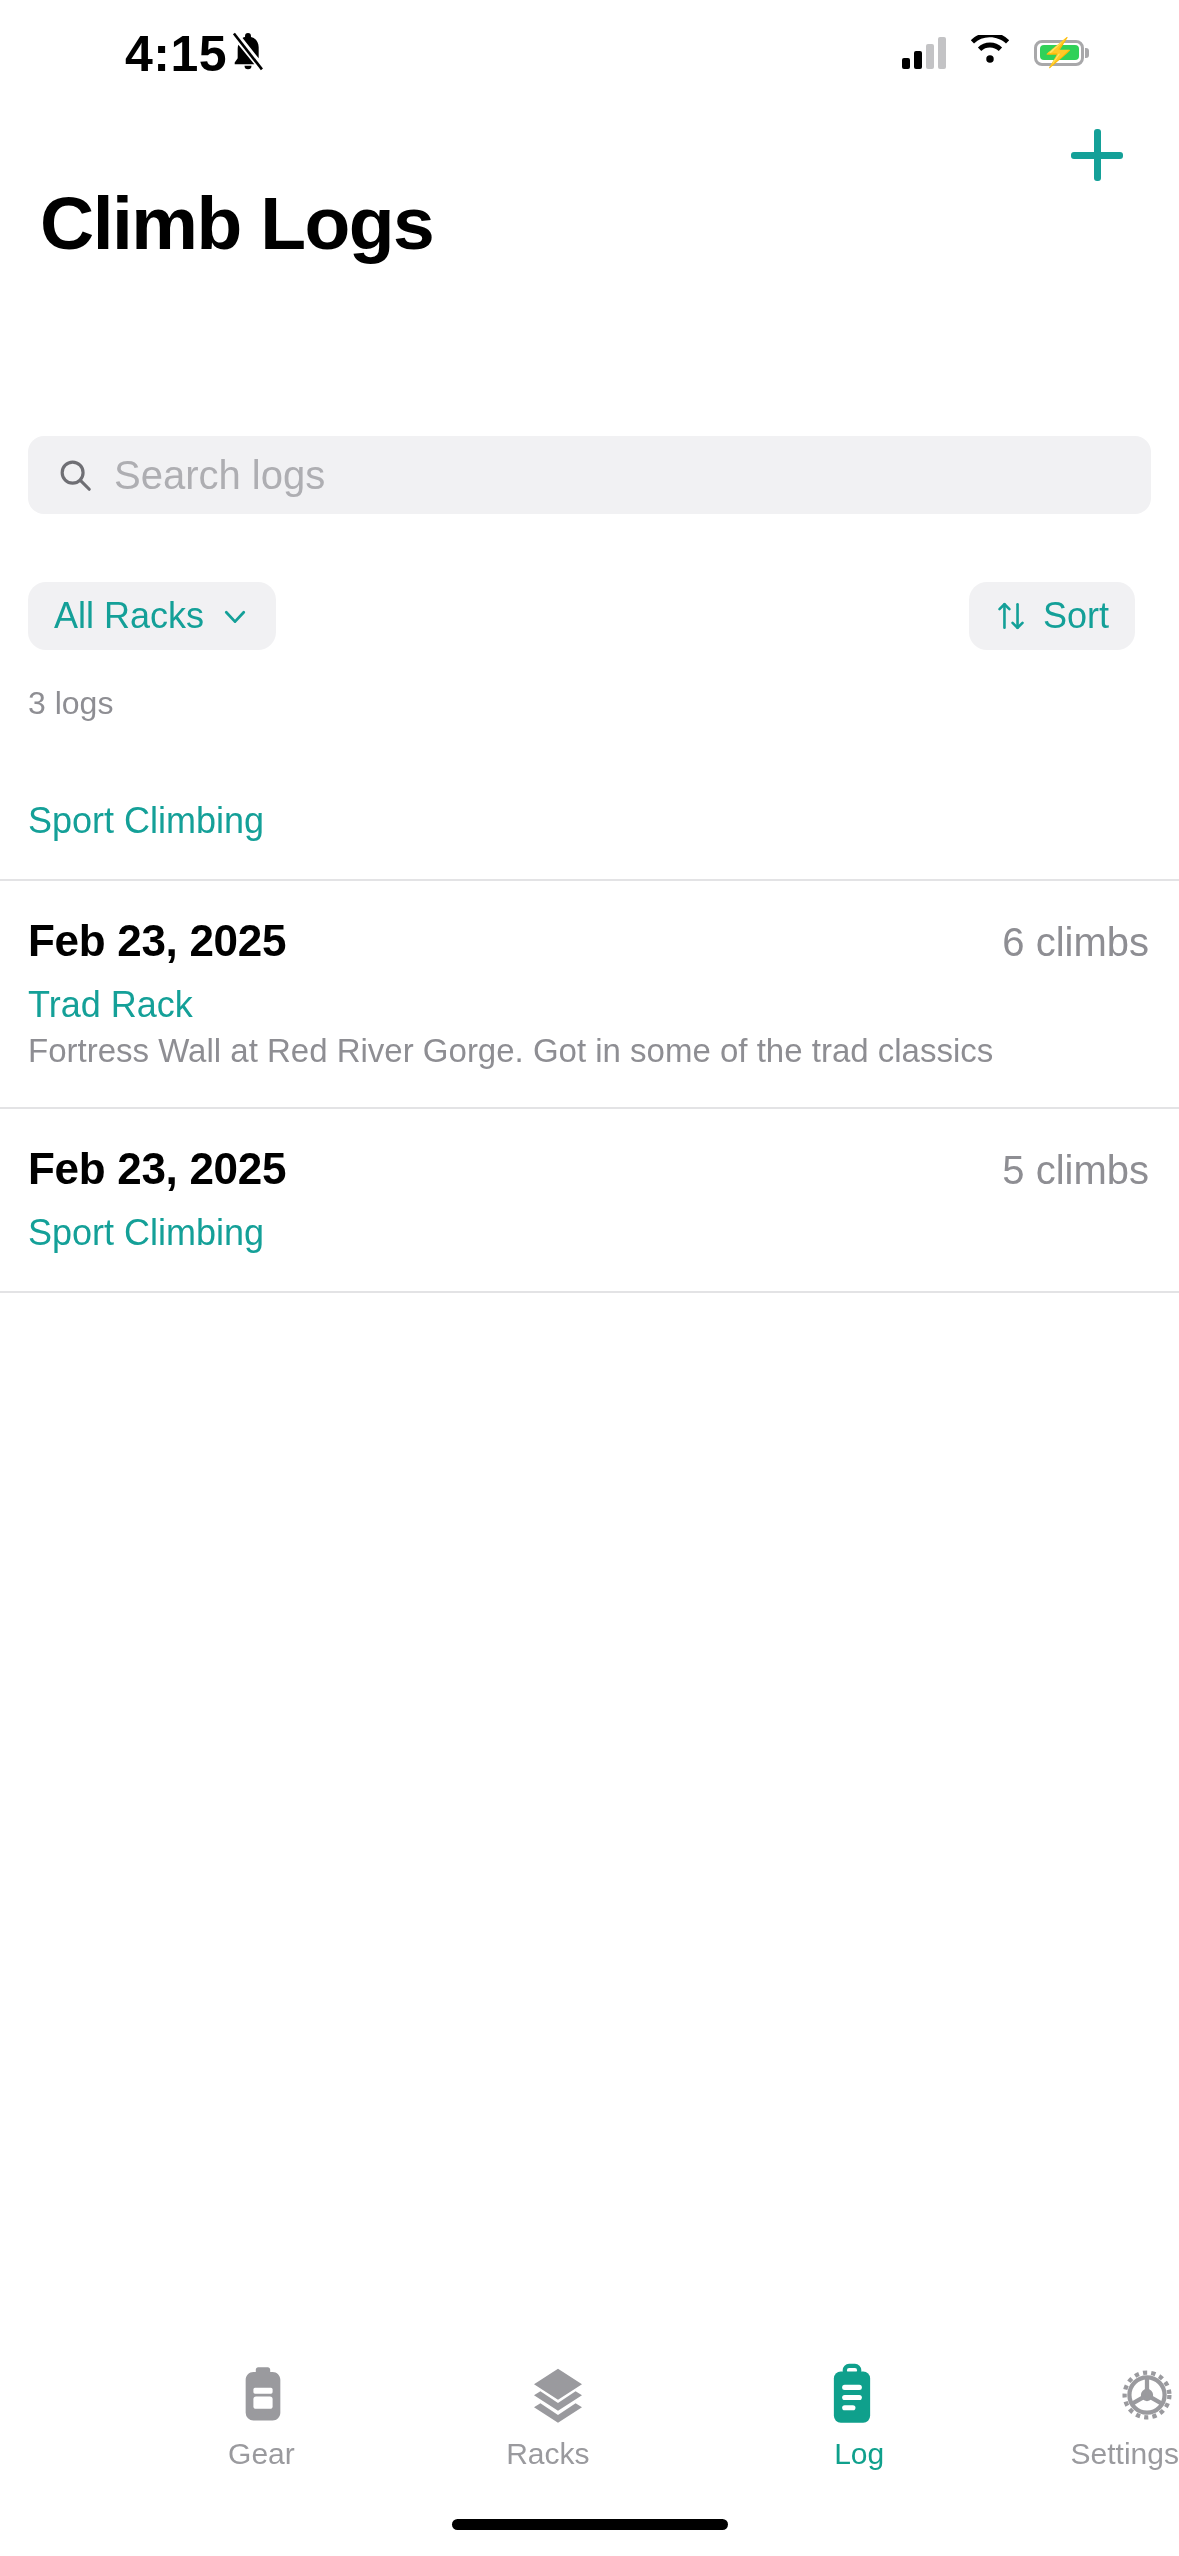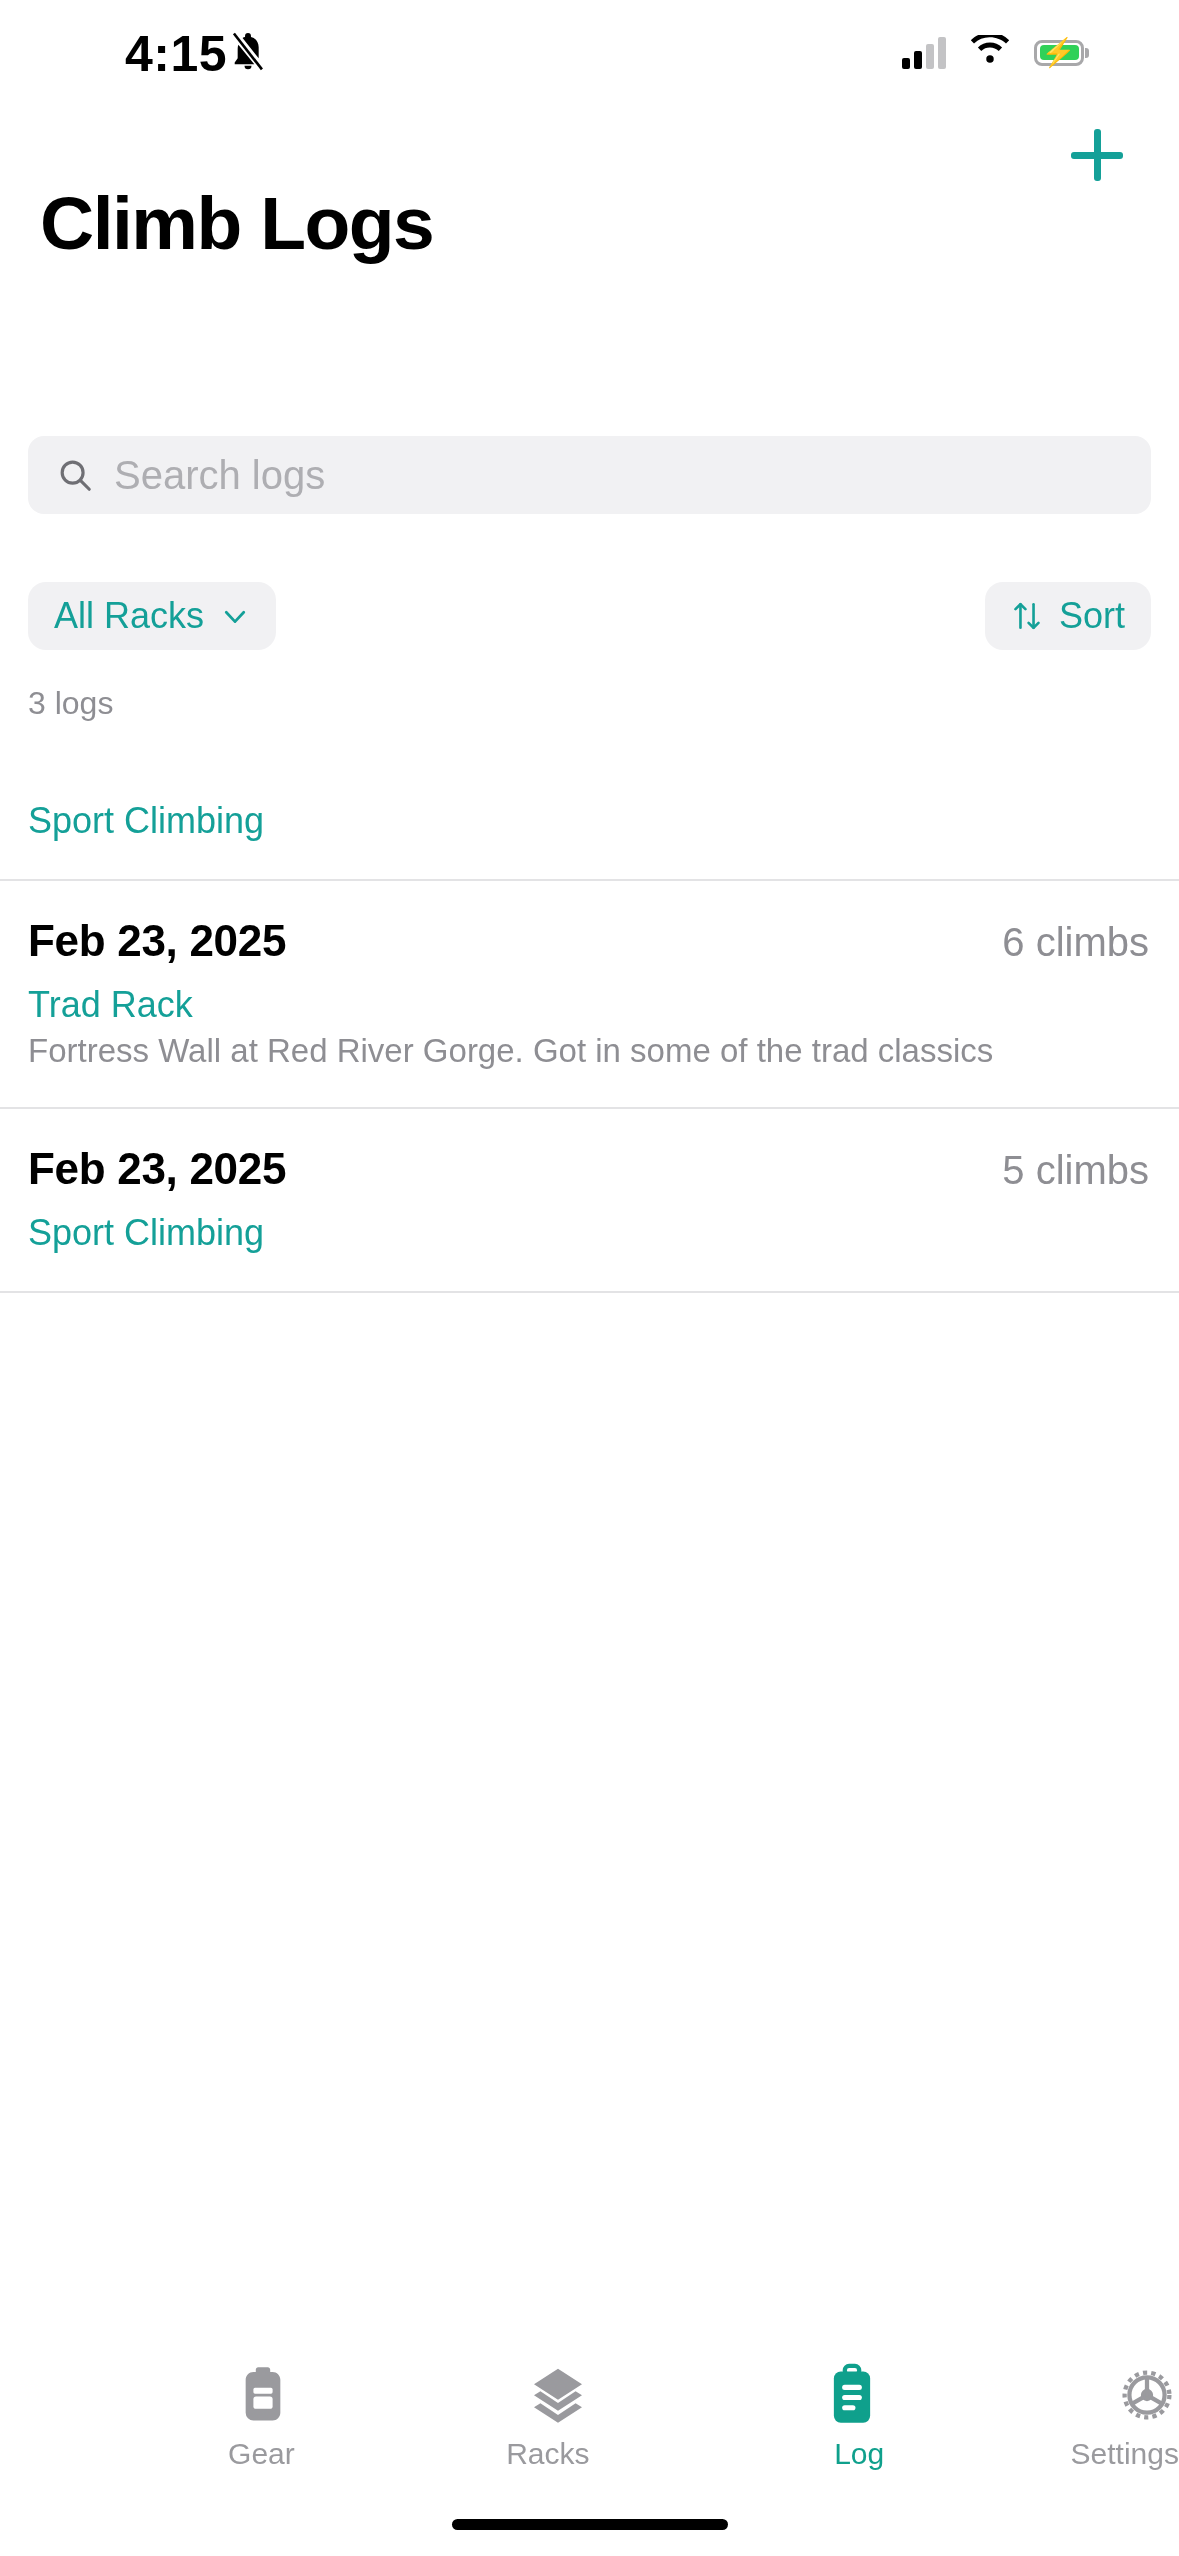--- a/index.html
+++ b/index.html
@@ -116,21 +116,21 @@
   .pill {
     position:absolute; top:0;
     height:68px; border-radius:18px;
     background:#F1F1F3;
     display:flex; align-items:center;
     gap:16px; padding:0 26px;
     cursor:pointer;
     text-align:center;
   }
   .pill-left { left:0; }
-  .pill-right { right:0; }
+  .pill-right { right:16px; }
   .pill-label {
     font-size:36px; color:#14A098;
     line-height:1; white-space:nowrap;
   }
   .chev { width:30px; height:30px; flex:0 0 30px; }
   .sort-icon { width:32px; height:34px; flex:0 0 32px; }
 
   
   .count-label {
     position:absolute; left:28px; top:687px;

